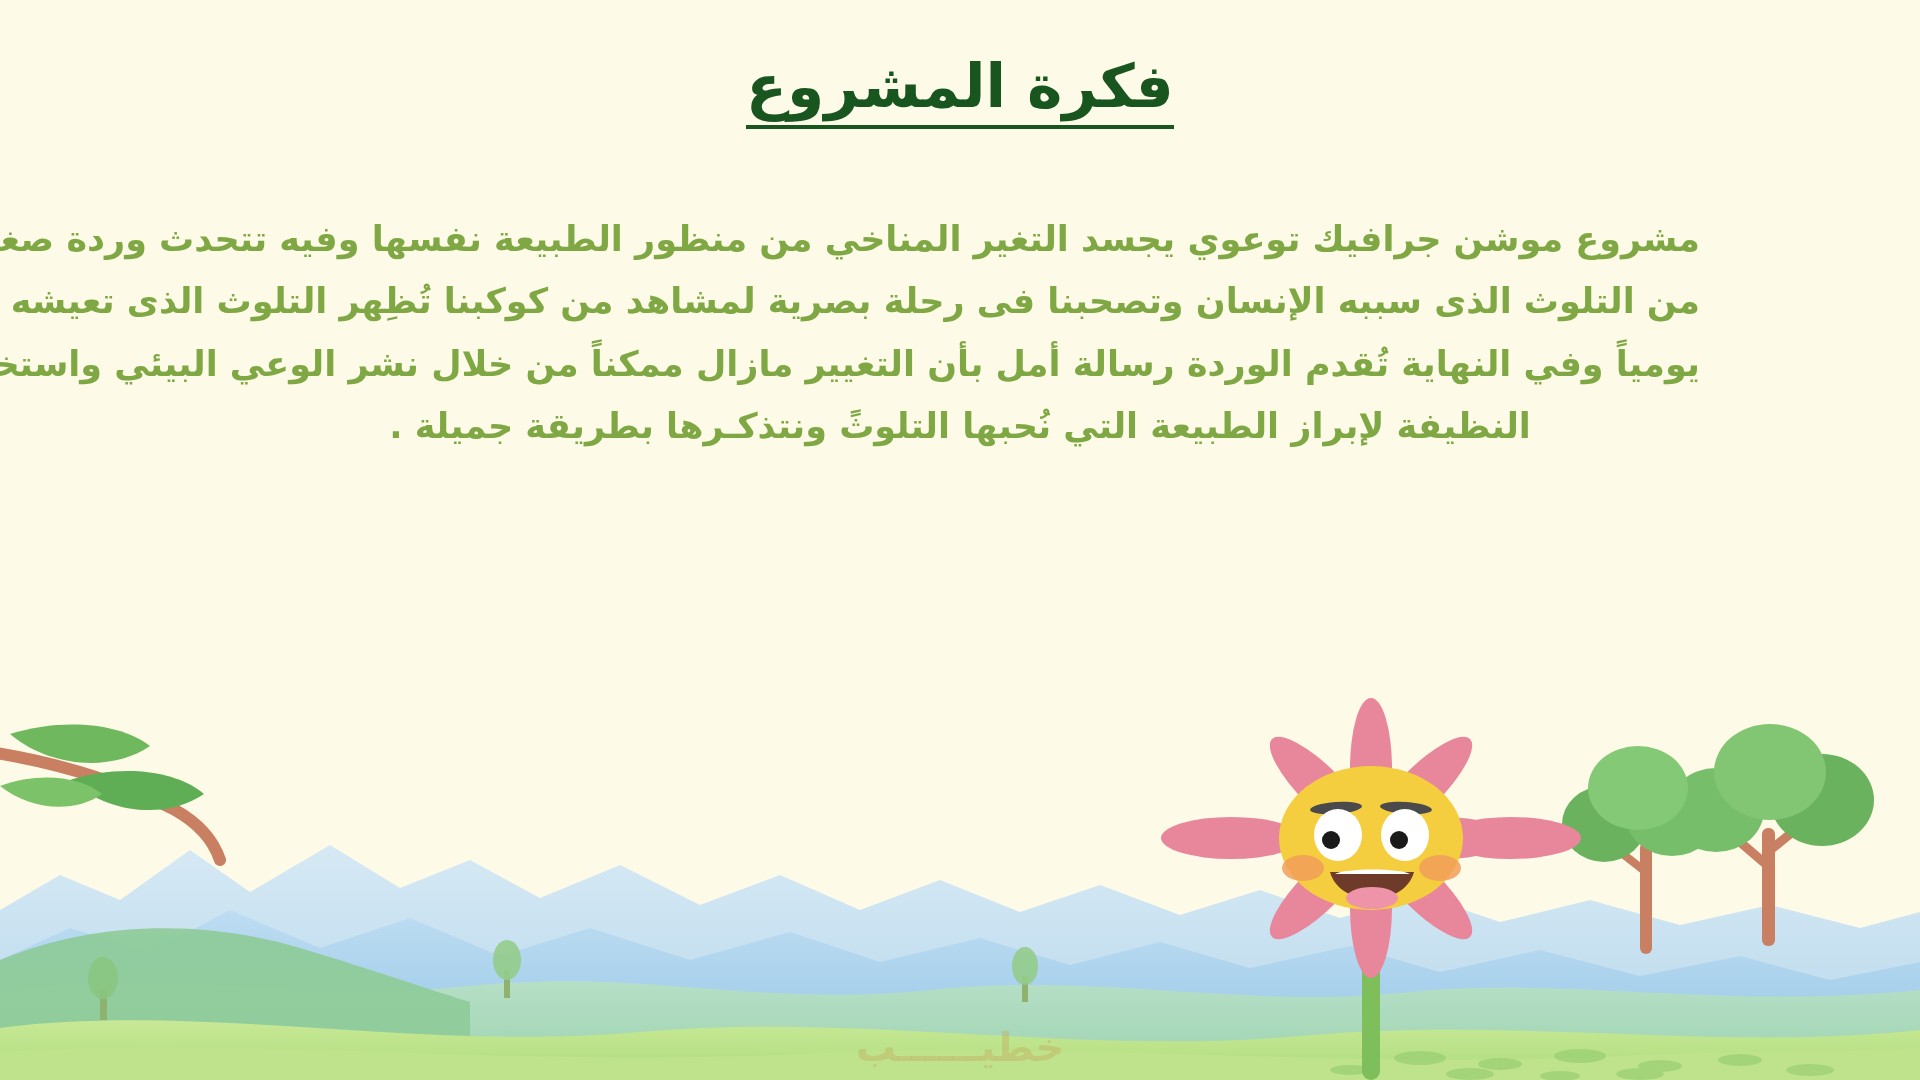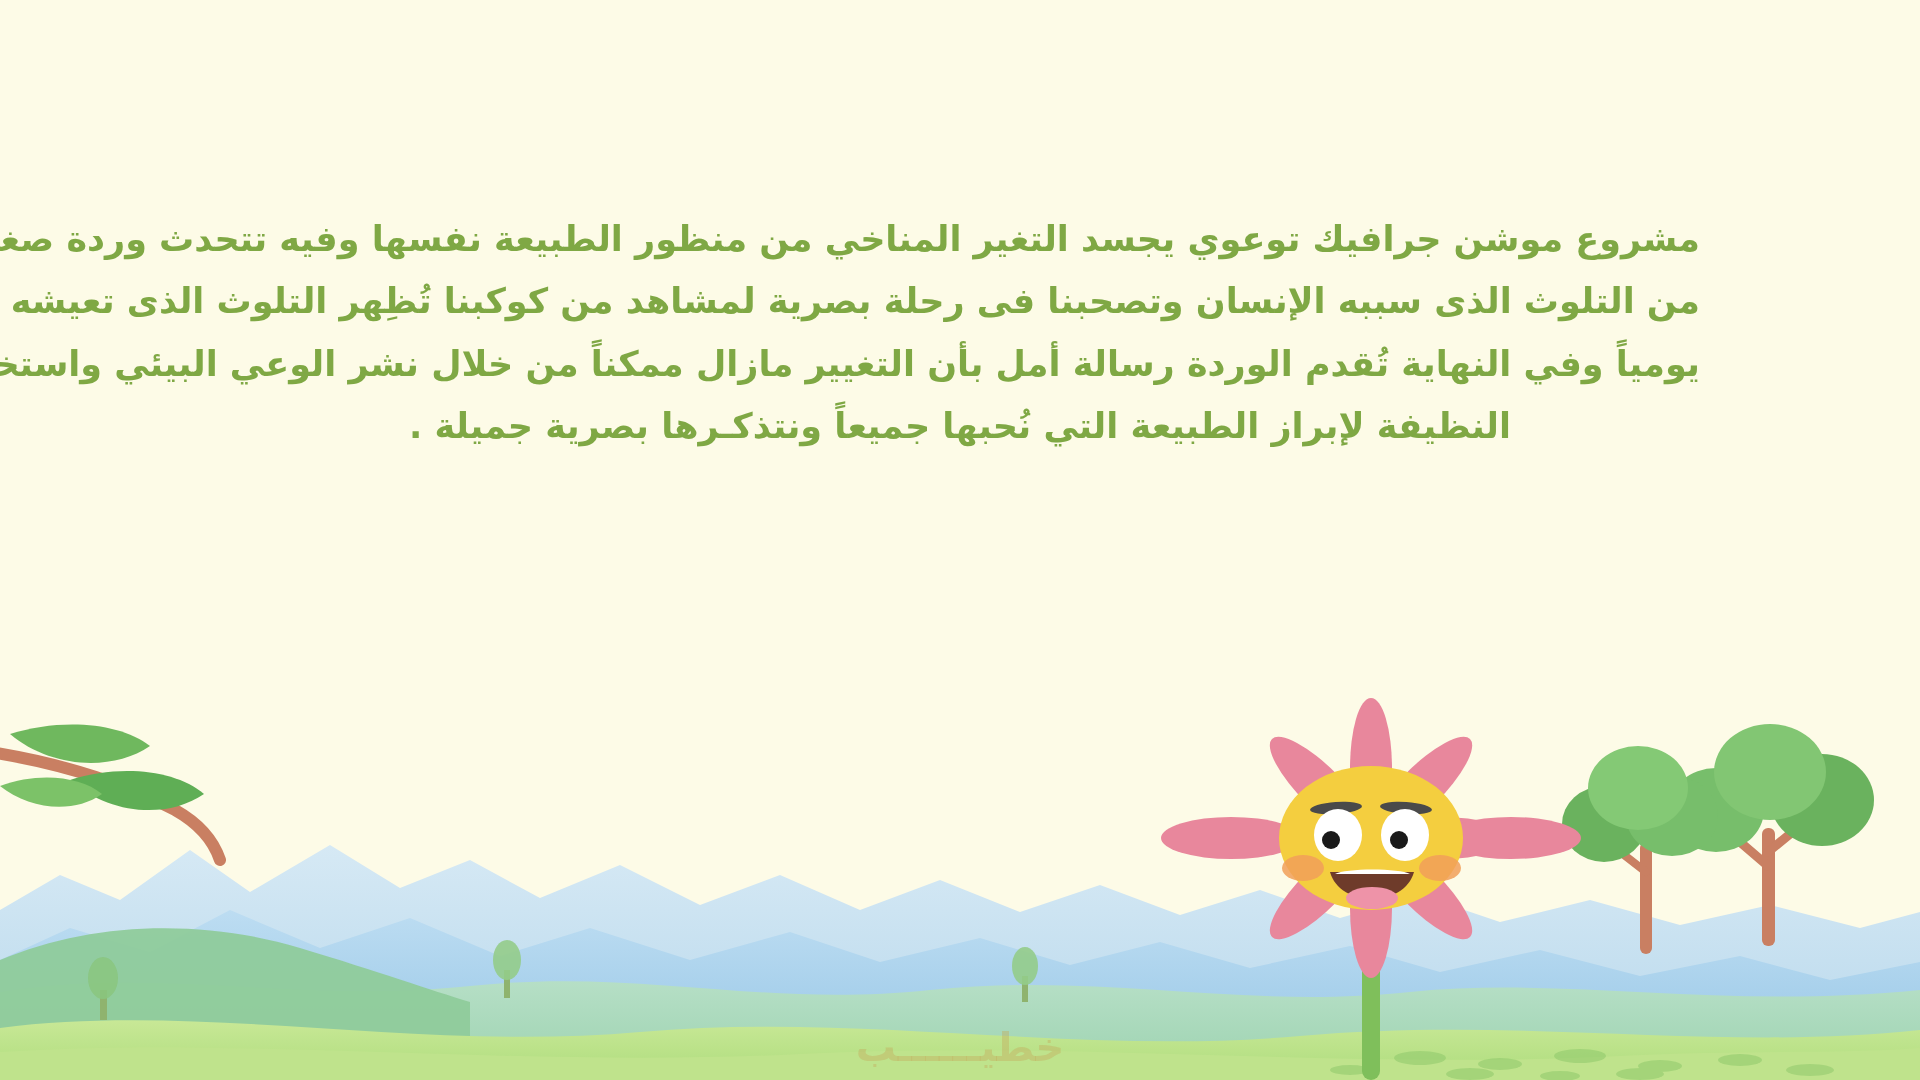--- a/index.html
+++ b/index.html
@@ -233,21 +233,24 @@
           <path d="M1330,212 C1340,248 1404,248 1414,212 Z" fill="#6E3B2A"></path>
           <path d="M1335,214 C1345,208 1400,208 1410,214 Z" fill="#FFFFFF"></path>
           <ellipse cx="1372" cy="238" rx="26" ry="11" fill="#EE93A8"></ellipse>
         </g>
       </g>
     </svg>
   </div>
 
   <div class="watermark">خطيــــــب</div>
 
+  <div class="title-wrap">
+    <span class="title">فكرة المشروع</span>
+  </div>
 
   <div class="body-wrap">
     <div class="body-line">مشروع موشن جرافيك توعوي يجسد التغير المناخي من منظور الطبيعة نفسها وفيه تتحدث وردة صغيرة عن معاناتها</div>
     <div class="body-line">من التلوث الذى سببه الإنسان وتصحبنا فى رحلة بصرية لمشاهد من كوكبنا تُظِهر التلوث الذى تعيشه الكائنات الحية</div>
     <div class="body-line">يومياً وفي النهاية تُقدم الوردة رسالة أمل بأن التغيير مازال ممكناً من خلال نشر الوعي البيئي واستخدام الطاقة</div>
-    <div class="body-line">النظيفة لإبراز الطبيعة التي نُحبها جميعاً ونتذكـرها بصرية جميلة .</div>
+    <div class="body-line">النظيفة لإبراز الطبيعة التي نُحبها التلوثً ونتذكـرها بطريقة جميلة .</div>
   </div>
 
 </div>
 
 </body></html>

